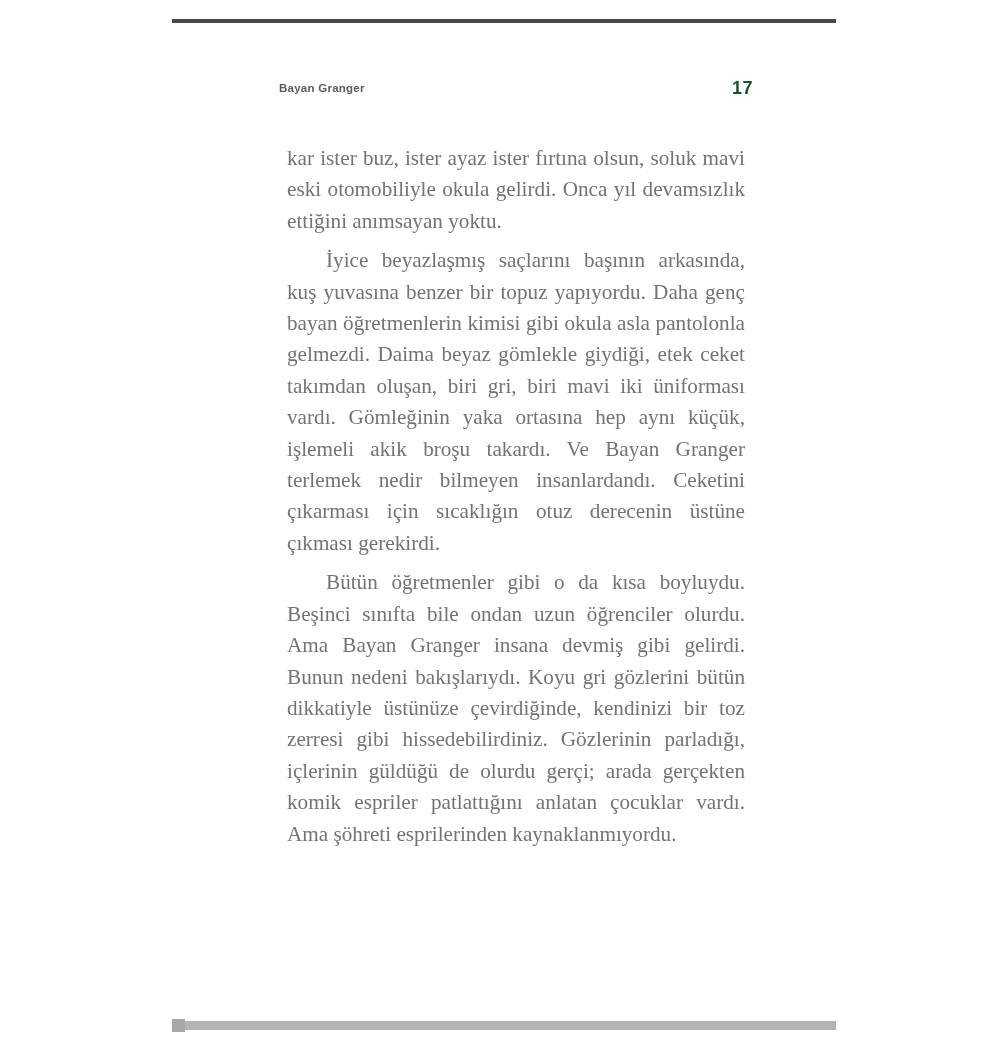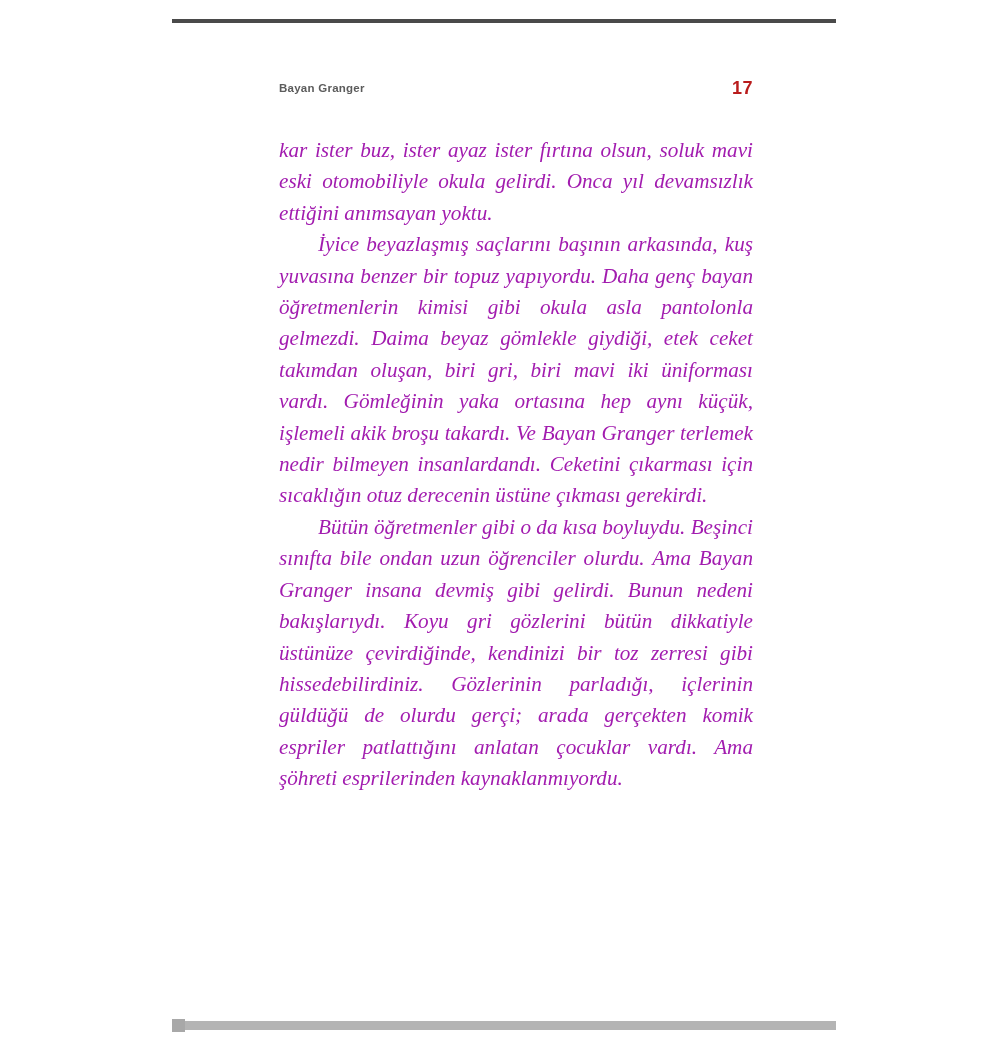--- a/index.html
+++ b/index.html
@@ -58,43 +58,42 @@
     white-space: nowrap;
   }
 
   .running-head .rh-folio {
     position: absolute;
     right: 0;
     top: 0;
     font-family: "Liberation Sans", "DejaVu Sans", sans-serif;
     font-size: 18px;
     font-weight: bold;
-    color: #b91c1c;
+    color: #14532d;
     letter-spacing: 0.5px;
   }
 
   
   .text-block {
     position: absolute;
     left: 279px;
     top: 135px;
     width: 474px;
   }
 
   .text-block p {
-    margin: 0;
+    margin: 8px;
     font-size: 21.2px;
     line-height: 31.4px;
     text-align: justify;
     text-justify: inter-word;
     hyphens: manual;
     -webkit-hyphens: manual;
-    color: #a21caf;
+    color: #737373;
     text-indent: 0;
-    font-style: italic;
   }
 
   .text-block p.indent {
     text-indent: 39px;
   }
 
   
   .bottom-bar {
     position: absolute;
     left: 172px;

